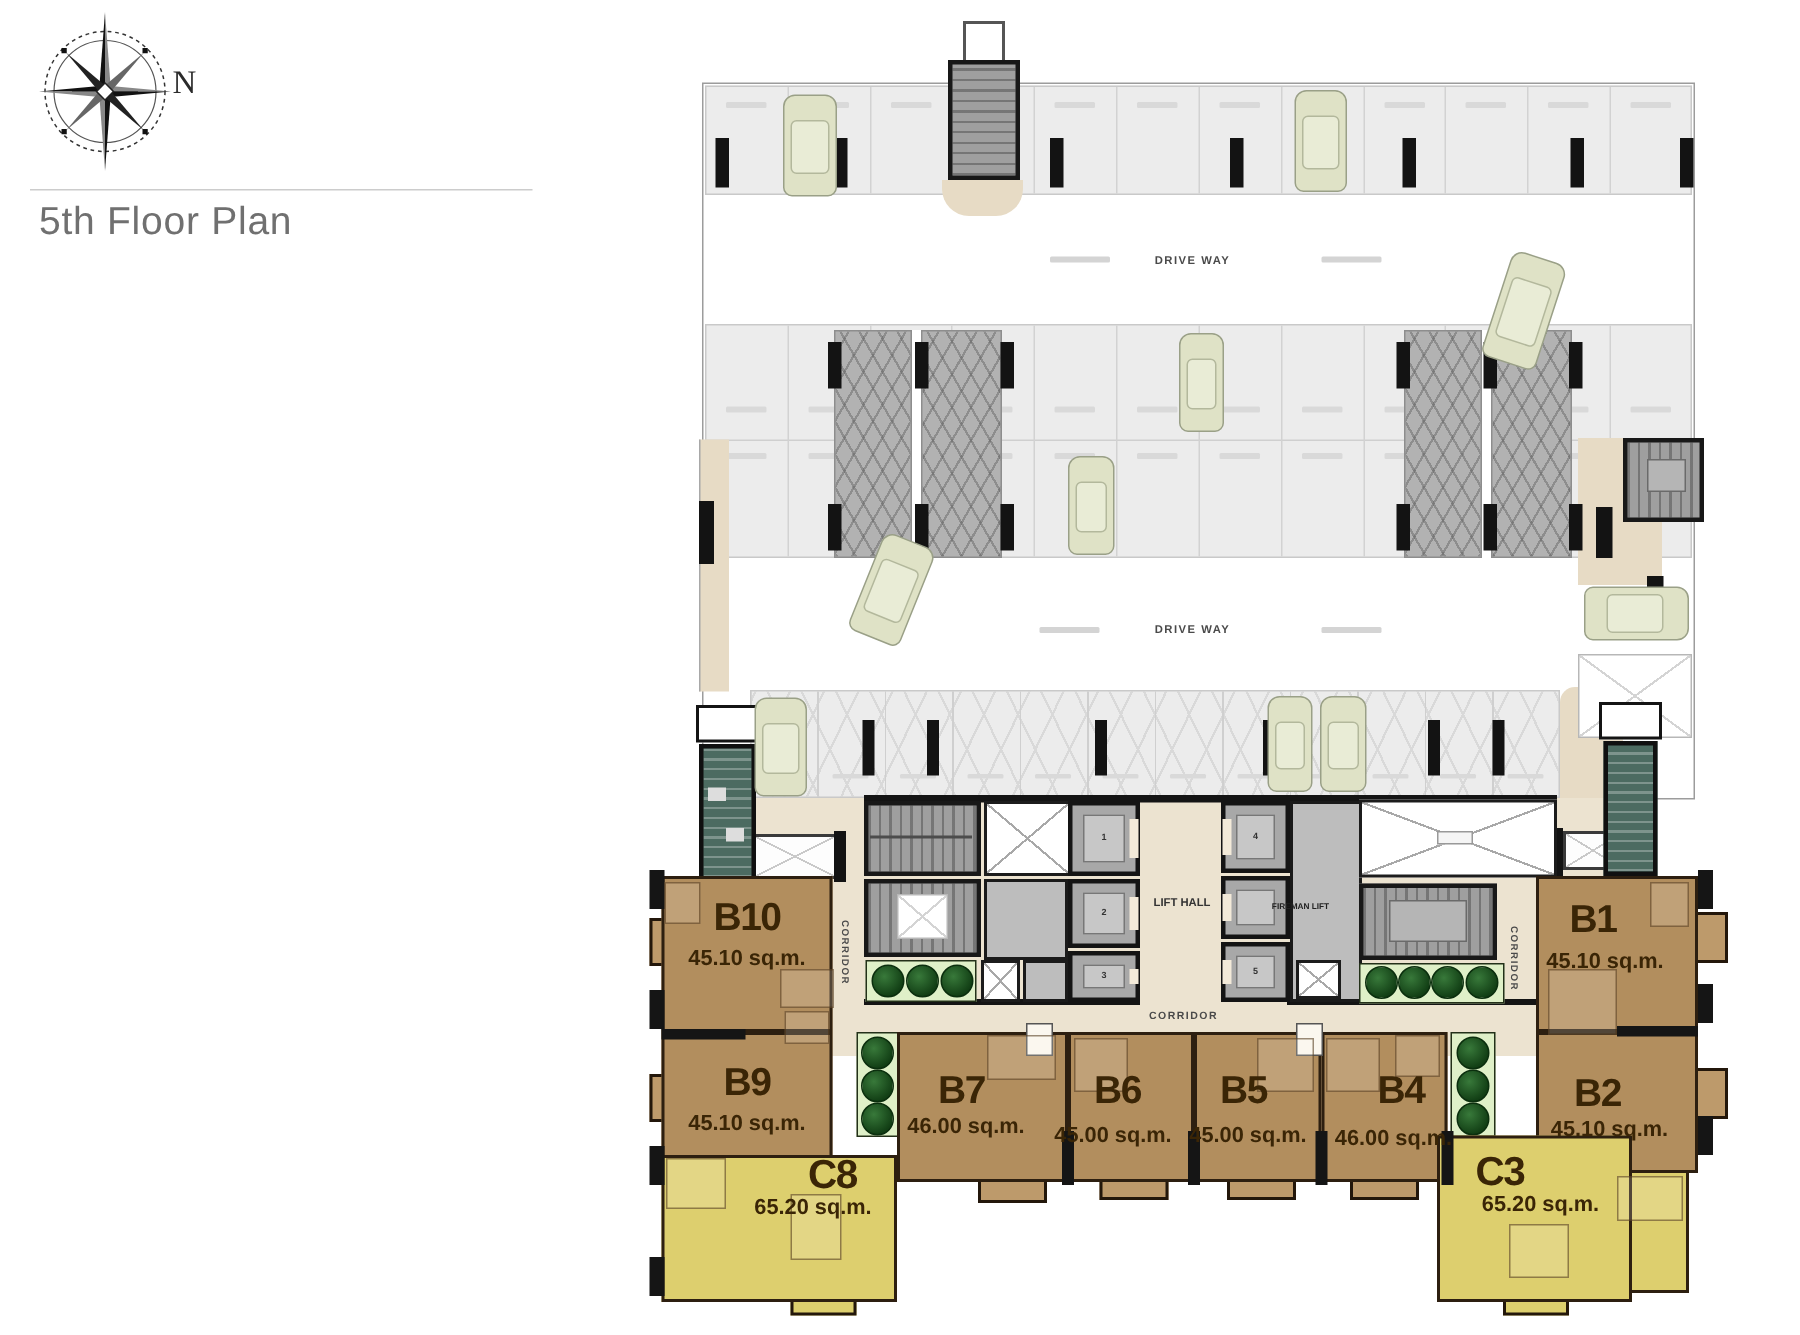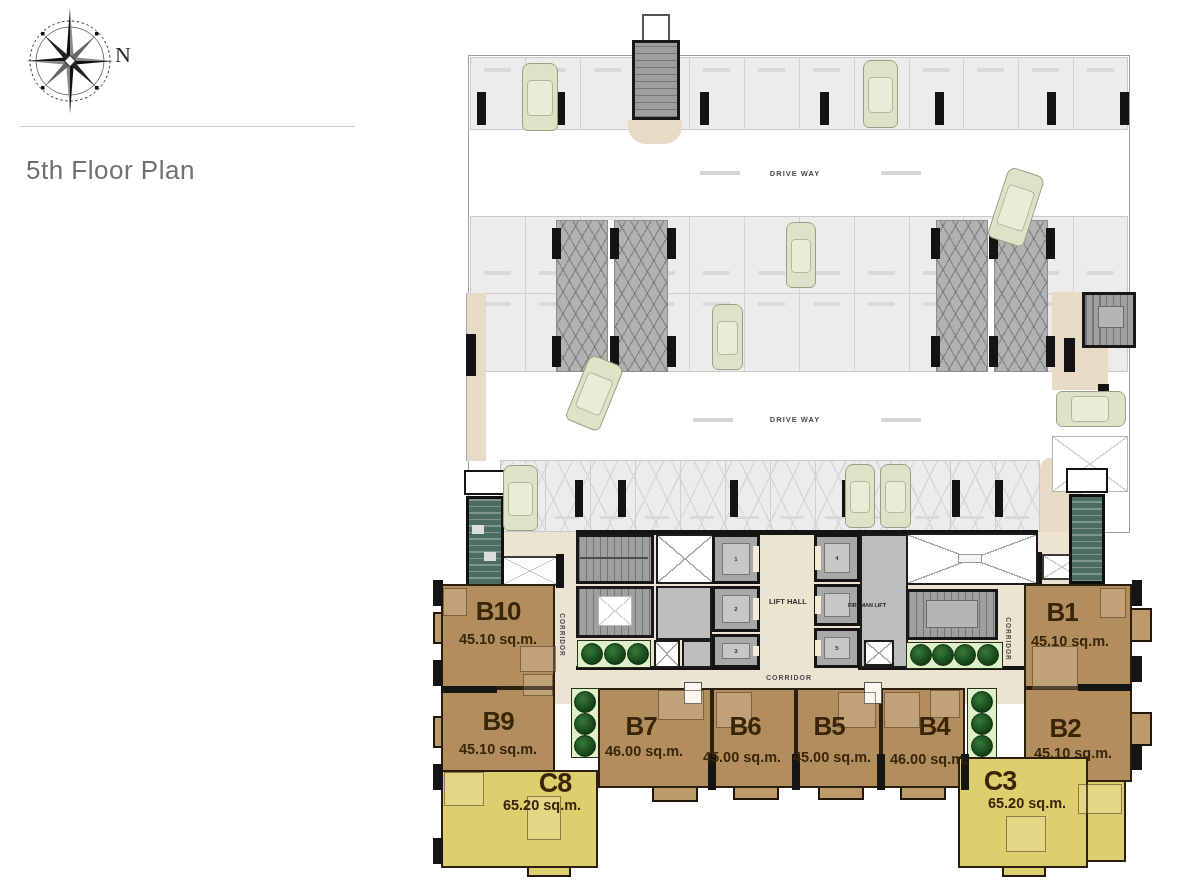--- a/index.html
+++ b/index.html
@@ -83,21 +83,21 @@
   <polygon points="22,81 44,55 48,59" fill="#666"></polygon>
     <polygon points="74,81 52,55 48,59" fill="#222"></polygon>
   <rect x="44" y="51" width="8" height="8" fill="#fff" stroke="#222" stroke-width="1" transform="rotate(45 48 55)"></rect>
   <rect x="19" y="26" width="3.5" height="3.5" fill="#111"></rect>
     <rect x="73" y="26" width="3.5" height="3.5" fill="#111"></rect>
   <rect x="19" y="80" width="3.5" height="3.5" fill="#111"></rect>
     <rect x="73" y="80" width="3.5" height="3.5" fill="#111"></rect>
 </svg>
 <div id="compass-n" class="p" style="left:115px;top:42px;">N</div>
 <div id="divider" class="p" style="left:20px;top:126px;width:335px;height:1px;"></div>
-<div id="title" class="p" style="left:26px;top:155px;">5th Floor Plan</div>
+<div id="title" class="p" style="left:26px;top:132px;">5th Floor Plan</div>
 
 <div id="plan" class="p" style="left:0;top:0;width:1200px;height:890px;">
     <div class="p " style="left: 468px; top: 55px; width: 662px; height: 478px; border: 1.5px solid rgb(156, 156, 156);"></div>
     <div class="p band" style="left: 470px; top: 57px; width: 658px; height: 73px;"></div>
     <div class="p band" style="left: 470px; top: 216px; width: 658px; height: 156px;"></div>
     <div class="p hline" style="left: 470px; top: 293px; width: 658px; height: 1px;"></div>
     <div class="p zig" style="left: 500px; top: 460px; width: 540px; height: 72px;"></div>
     <div class="p dash" style="left: 484px; top: 68px; width: 27px; height: 4px;"></div>
     <div class="p dash" style="left: 484px; top: 271px; width: 27px; height: 4px;"></div>
     <div class="p dash" style="left: 484px; top: 302px; width: 27px; height: 4px;"></div>

